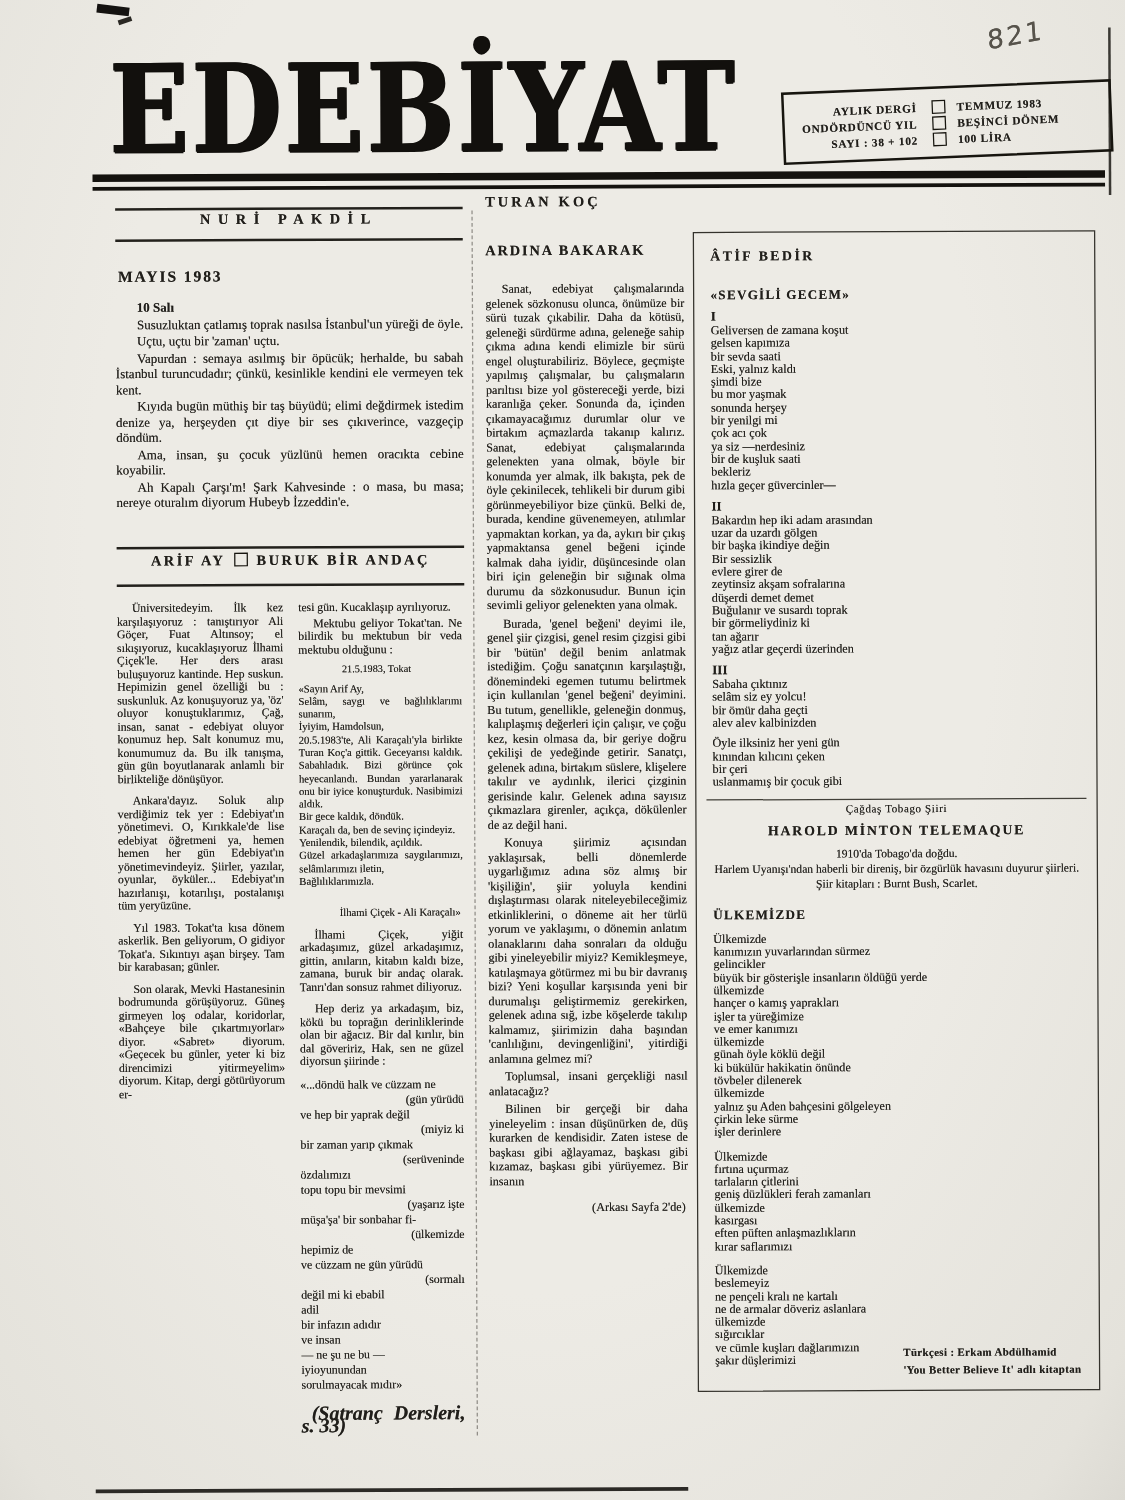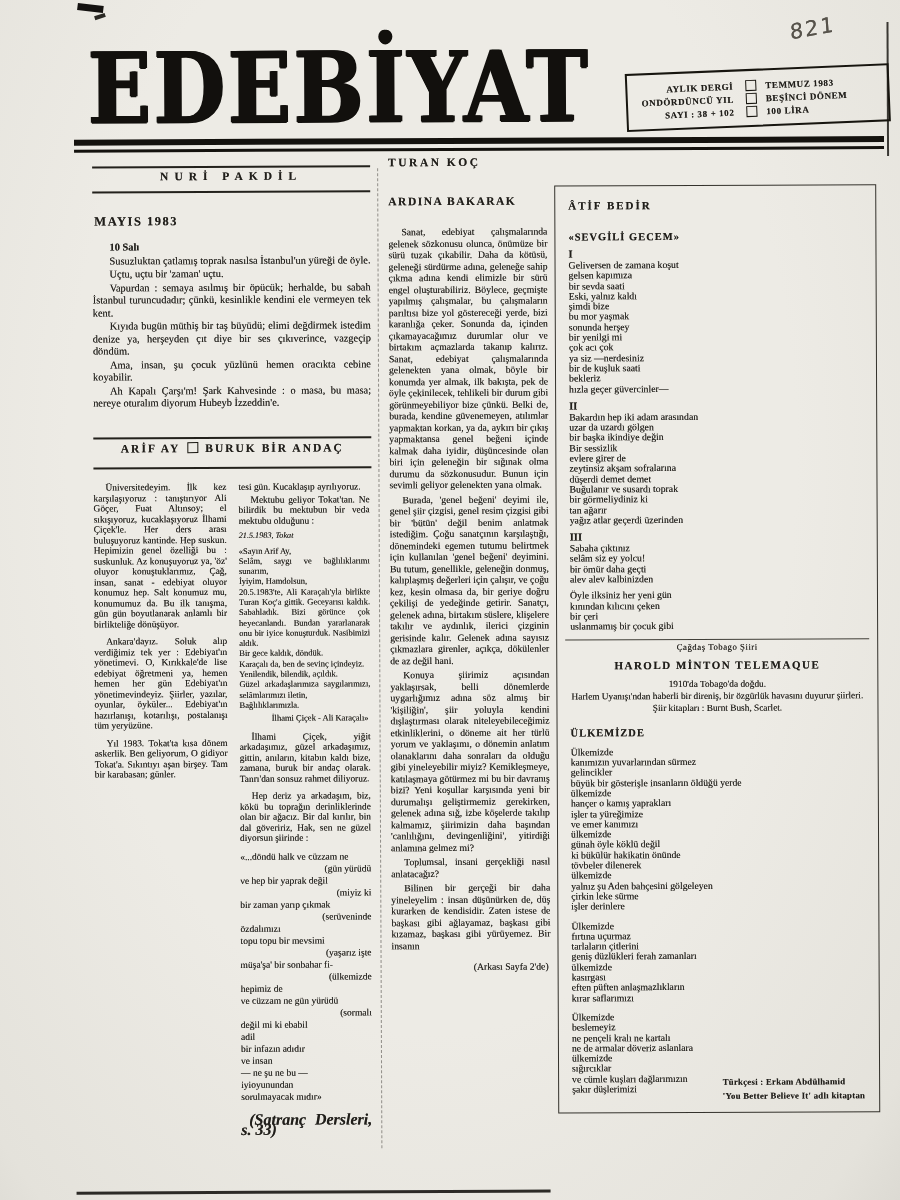--- a/index.html
+++ b/index.html
@@ -42,23 +42,23 @@
   .diary p{margin:0 0 1px;text-indent:17px;}
   .diary .dayline{font-weight:bold;text-indent:17px;margin:0 0 1px;}
 
   .arifbar{left:94px;width:278px;text-align:center;font-weight:bold;font-size:11.5px;letter-spacing:2px;}
   .sqicon{display:inline-block;width:9px;height:9px;border:1.5px solid #17150f;margin:0 7px;vertical-align:-1px;}
 
   .subcol{font-size:9.4px;line-height:10.5px;text-align:justify;}
   .subcol p{margin:0 0 7px;text-indent:12px;}
   .subL{left:94px;top:481px;width:133px;}
   .subR{left:239px;top:481px;width:131px;}
-  .letterdate{text-align:left;font-size:8.2px;padding-right:6px;margin:5px 0 4px;text-indent:0;font-style:italic;}
+  .letterdate{text-align:center;font-size:8.2px;padding-right:6px;margin:5px 0 4px;text-indent:0;}
   .letter{font-size:8.5px;line-height:10.3px;white-space:pre-wrap;text-align:justify;margin:0 0 3px;}
-  .lettersig{text-align:right;font-size:8.5px;margin:3px 2px 8px 0;}
+  .lettersig{text-align:right;font-size:8.5px;margin:15px 2px 8px 0;}
   .poemA{margin-top:2px;font-size:9.5px;line-height:12px;}
   .poemA .pline{white-space:nowrap;}
   .poemA .pright{text-align:right;}
   .poemsrc{margin-top:12px;font-size:16px;font-weight:bold;text-indent:8px;font-style:italic;}
 
   
   .c2auth{left:390px;top:156px;font-weight:bold;font-size:11.5px;letter-spacing:2.5px;}
   .c2title{left:390px;top:195px;font-weight:bold;font-size:11.5px;letter-spacing:1.5px;}
   .c2body{left:390px;top:226px;width:159px;font-size:9.7px;line-height:11.5px;text-align:justify;}
   .c2body p{margin:0 0 3px;text-indent:13px;}
@@ -134,20 +134,21 @@
     <div class="abs c1rule" style="top:436px;"></div>
     <div class="abs arifbar" style="top:441px;">
       <span>ARİF AY</span><span class="sqicon"></span><span>BURUK BİR ANDAÇ</span>
     </div>
     <div class="abs c1rule" style="top:466px;"></div>
 
     <div class="abs subcol subL">
       <p>Üniversitedeyim. İlk kez karşılaşıyoruz : tanıştırıyor Ali Göçer, Fuat Altınsoy; el sıkışıyoruz, kucaklaşıyoruz İlhami Çiçek'le. Her ders arası buluşuyoruz kantinde. Hep suskun. Hepimizin genel özelliği bu : suskunluk. Az konuşuyoruz ya, 'öz' oluyor konuştuklarımız, Çağ, insan, sanat - edebiyat oluyor konumuz hep. Salt konumuz mu, konumumuz da. Bu ilk tanışma, gün gün boyutlanarak anlamlı bir birlikteliğe dönüşüyor.</p>
       <p>Ankara'dayız. Soluk alıp verdiğimiz tek yer : Edebiyat'ın yönetimevi. O, Kırıkkale'de lise edebiyat öğretmeni ya, hemen hemen her gün Edebiyat'ın yönetimevindeyiz. Şiirler, yazılar, oyunlar, öyküler... Edebiyat'ın hazırlanışı, kotarılışı, postalanışı tüm yeryüzüne.</p>
       <p>Yıl 1983. Tokat'ta kısa dönem askerlik. Ben geliyorum, O gidiyor Tokat'a. Sıkıntıyı aşan birşey. Tam bir karabasan; günler.</p>
+      <p>Son olarak, Mevki Hastanesinin bodrumunda görüşüyoruz. Güneş girmeyen loş odalar, koridorlar, «Bahçeye bile çıkartmıyorlar» diyor. «Sabret» diyorum. «Geçecek bu günler, yeter ki biz direncimizi yitirmeyelim» diyorum. Kitap, dergi götürüyorum er-</p>
     </div>
 
     <div class="abs subcol subR">
       <p style="text-indent:0;margin-bottom:2px;">tesi gün. Kucaklaşıp ayrılıyoruz.</p>
       <p style="margin-bottom:2px;">Mektubu geliyor Tokat'tan. Ne bilirdik bu mektubun bir veda mektubu olduğunu :</p>
       <div class="letterdate">21.5.1983, Tokat</div>
       <div class="letter">«Sayın Arif Ay,
 Selâm, saygı ve bağlılıklarımı sunarım,
 İyiyim, Hamdolsun,
 20.5.1983'te, Ali Karaçalı'yla birlikte Turan Koç'a gittik. Geceyarısı kaldık. Sabahladık. Bizi görünce çok heyecanlandı. Bundan yararlanarak onu bir iyice konuşturduk. Nasibimizi aldık.

